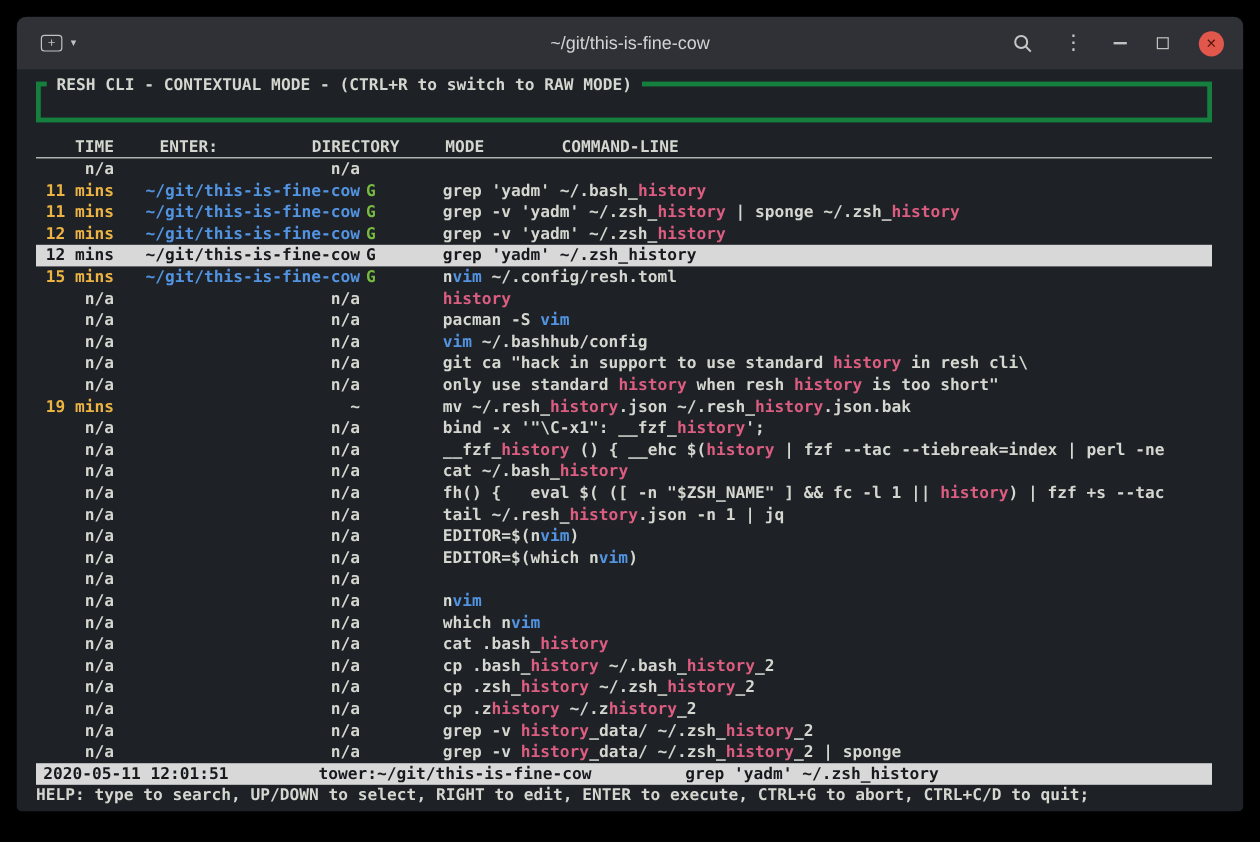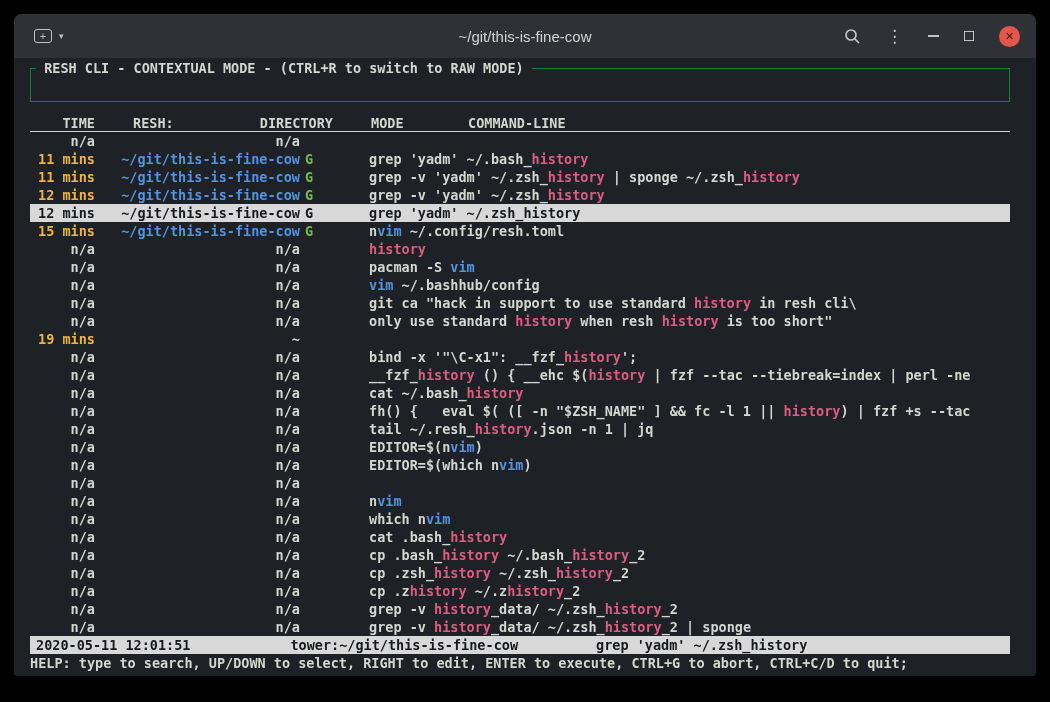--- a/index.html
+++ b/index.html
@@ -25,21 +25,21 @@
   .min-bar { width:11px; height:2px; background:#c2c2c2; display:block; }
   .restore-box { width:10px; height:10px; border:1.6px solid #c2c2c2; display:block; }
   .close-btn { width:21px; height:21px; border-radius:50%; background:var(--close-red,#e2574c);
                display:flex; align-items:center; justify-content:center;
                font:bold 11px/1 "DejaVu Sans",sans-serif; color:#551309; }
 
   
   .terminal { height:618px; background:var(--terminal-bg,#1e2227); color:var(--terminal-fg,#d3d7cf);
               font:700 13.5px/18px "DejaVu Sans Mono",monospace; padding:2px 26px 0 16px; position:relative; }
 
-  .search-box { position:relative; margin-top:8px; height:34px; border:1px solid #15803d;
+  .search-box { position:relative; margin-top:8px; height:34px; border:4px solid #15803d;
                 display:flex; align-items:center; padding:0 5px; }
   .box-label { position:absolute; top:-10px; left:5px; background:var(--terminal-bg,#1e2227); white-space:pre; }
   .query-line { white-space:pre; }
   .cursor { display:inline-block; width:8px; height:14px; background:var(--terminal-fg,#d3d7cf);
             margin-left:1px; vertical-align:-2px; }
 
   .table-header { display:flex; margin-top:12px; height:18px; border-bottom:1px solid var(--terminal-fg,#d3d7cf); white-space:pre;gap:33px; }
   .row { display:flex; height:18px; white-space:pre; }
   .col { display:block; }
   .col.time  { flex:none; width:65px;  text-align:right; }
@@ -52,21 +52,21 @@
   .c-blue   { color:var(--accent-blue,#5294e2); }
   .c-green  { color:var(--accent-green,#77bb41); }
   .match-h  { color:var(--accent-pink,#dd5d80); }
   .match-v  { color:var(--accent-blue,#5294e2); }
 
   .row.selected { background:var(--selection-bg,#d8d8d8); }
   .row.selected span { color:#17191d !important; }
 
   .status-bar { display:flex; height:18px; background:var(--selection-bg,#d8d8d8); color:#17191d; white-space:pre; }
   .sb-a { margin-left:6px; }
-  .sb-b { margin-left:100px; }
+  .sb-b { margin-left:75px; }
   .sb-c { margin-left:78px; }
   .help-line { height:18px; white-space:pre; }
 </style>
 </head>
 <body>
 
 <div class="screen">
   <div class="window">
 
     <div class="titlebar">
@@ -98,38 +98,38 @@
     </div>
 
     <div class="terminal">
 
       <div class="search-box">
         <span class="box-label"> RESH CLI - CONTEXTUAL MODE - (CTRL+R to switch to RAW MODE) </span>
       </div>
 
       <div class="table-header">
         <span class="col time">TIME</span>
-        <span class="col dir hdr-dir"><span>RESH:</span><span>DIRECTORY</span></span>
+        <span class="col dir hdr-dir"><span>ENTER:</span><span>DIRECTORY</span></span>
         <span class="col flags">MODE</span>
         <span class="col cmd">COMMAND-LINE</span>
       </div>
 
       <div id="rows">
           <div class="row"><span class="col time">n/a</span><span class="col dir">n/a</span><span class="col flags c-green"></span></div>
           <div class="row"><span class="col time c-yellow">11 mins</span><span class="col dir c-blue">~/git/this-is-fine-cow</span><span class="col flags c-green">G</span><span class="col cmd">grep 'yadm' ~/.bash_<span class="match-h">history</span></span></div>
           <div class="row"><span class="col time c-yellow">11 mins</span><span class="col dir c-blue">~/git/this-is-fine-cow</span><span class="col flags c-green">G</span><span class="col cmd">grep -v 'yadm' ~/.zsh_<span class="match-h">history</span> | sponge ~/.zsh_<span class="match-h">history</span></span></div>
           <div class="row"><span class="col time c-yellow">12 mins</span><span class="col dir c-blue">~/git/this-is-fine-cow</span><span class="col flags c-green">G</span><span class="col cmd">grep -v 'yadm' ~/.zsh_<span class="match-h">history</span></span></div>
           <div class="row selected"><span class="col time c-yellow">12 mins</span><span class="col dir c-blue">~/git/this-is-fine-cow</span><span class="col flags c-green">G</span><span class="col cmd">grep 'yadm' ~/.zsh_<span class="match-h">history</span></span></div>
           <div class="row"><span class="col time c-yellow">15 mins</span><span class="col dir c-blue">~/git/this-is-fine-cow</span><span class="col flags c-green">G</span><span class="col cmd">n<span class="match-v">vim</span> ~/.config/resh.toml</span></div>
           <div class="row"><span class="col time">n/a</span><span class="col dir">n/a</span><span class="col flags c-green"></span><span class="col cmd"><span class="match-h">history</span></span></div>
           <div class="row"><span class="col time">n/a</span><span class="col dir">n/a</span><span class="col flags c-green"></span><span class="col cmd">pacman -S <span class="match-v">vim</span></span></div>
           <div class="row"><span class="col time">n/a</span><span class="col dir">n/a</span><span class="col flags c-green"></span><span class="col cmd"><span class="match-v">vim</span> ~/.bashhub/config</span></div>
           <div class="row"><span class="col time">n/a</span><span class="col dir">n/a</span><span class="col flags c-green"></span><span class="col cmd">git ca "hack in support to use standard <span class="match-h">history</span> in resh cli\</span></div>
           <div class="row"><span class="col time">n/a</span><span class="col dir">n/a</span><span class="col flags c-green"></span><span class="col cmd">only use standard <span class="match-h">history</span> when resh <span class="match-h">history</span> is too short"</span></div>
-          <div class="row"><span class="col time c-yellow">19 mins</span><span class="col dir">~</span><span class="col flags c-green"></span></div>
+          <div class="row"><span class="col time c-yellow">19 mins</span><span class="col dir">~</span><span class="col flags c-green"></span><span class="col cmd">mv ~/.resh_<span class="match-h">history</span>.json ~/.resh_<span class="match-h">history</span>.json.bak</span></div>
           <div class="row"><span class="col time">n/a</span><span class="col dir">n/a</span><span class="col flags c-green"></span><span class="col cmd">bind -x '"\C-x1": __fzf_<span class="match-h">history</span>';</span></div>
           <div class="row"><span class="col time">n/a</span><span class="col dir">n/a</span><span class="col flags c-green"></span><span class="col cmd">__fzf_<span class="match-h">history</span> () { __ehc $(<span class="match-h">history</span> | fzf --tac --tiebreak=index | perl -ne</span></div>
           <div class="row"><span class="col time">n/a</span><span class="col dir">n/a</span><span class="col flags c-green"></span><span class="col cmd">cat ~/.bash_<span class="match-h">history</span></span></div>
           <div class="row"><span class="col time">n/a</span><span class="col dir">n/a</span><span class="col flags c-green"></span><span class="col cmd">fh() {   eval $( ([ -n "$ZSH_NAME" ] &amp;&amp; fc -l 1 || <span class="match-h">history</span>) | fzf +s --tac</span></div>
           <div class="row"><span class="col time">n/a</span><span class="col dir">n/a</span><span class="col flags c-green"></span><span class="col cmd">tail ~/.resh_<span class="match-h">history</span>.json -n 1 | jq</span></div>
           <div class="row"><span class="col time">n/a</span><span class="col dir">n/a</span><span class="col flags c-green"></span><span class="col cmd">EDITOR=$(n<span class="match-v">vim</span>)</span></div>
           <div class="row"><span class="col time">n/a</span><span class="col dir">n/a</span><span class="col flags c-green"></span><span class="col cmd">EDITOR=$(which n<span class="match-v">vim</span>)</span></div>
           <div class="row"><span class="col time">n/a</span><span class="col dir">n/a</span><span class="col flags c-green"></span></div>
           <div class="row"><span class="col time">n/a</span><span class="col dir">n/a</span><span class="col flags c-green"></span><span class="col cmd">n<span class="match-v">vim</span></span></div>
           <div class="row"><span class="col time">n/a</span><span class="col dir">n/a</span><span class="col flags c-green"></span><span class="col cmd">which n<span class="match-v">vim</span></span></div>

